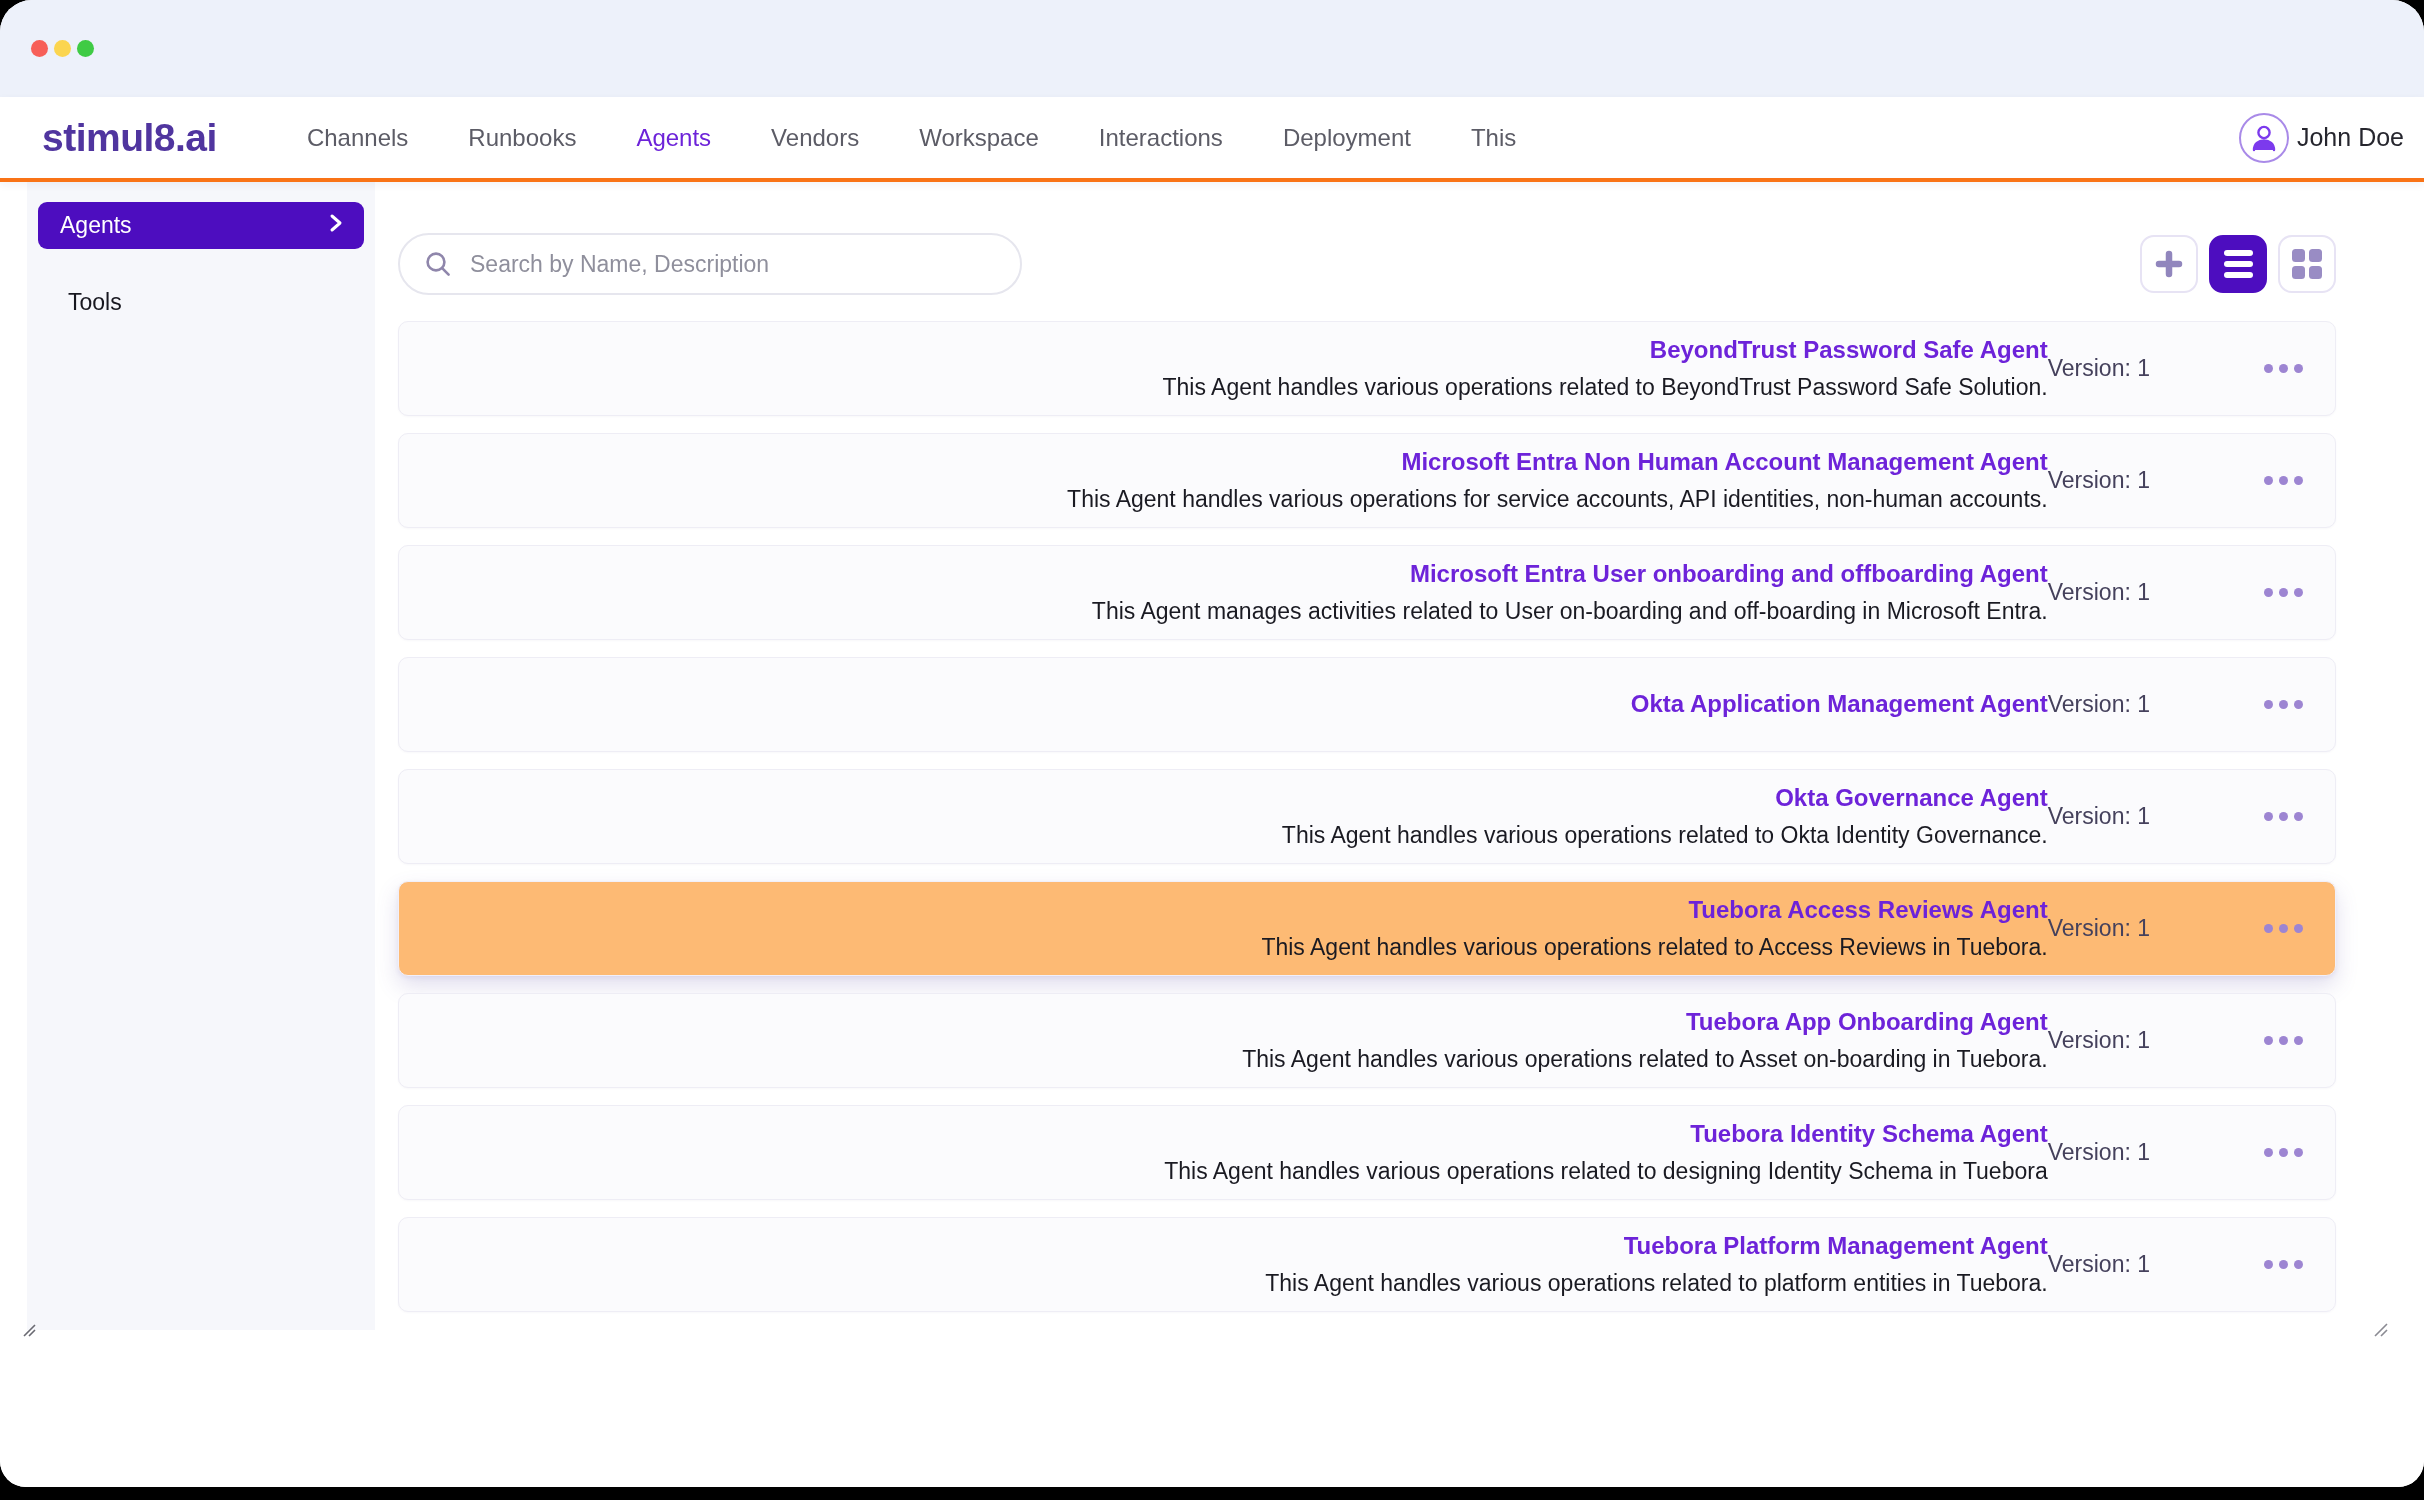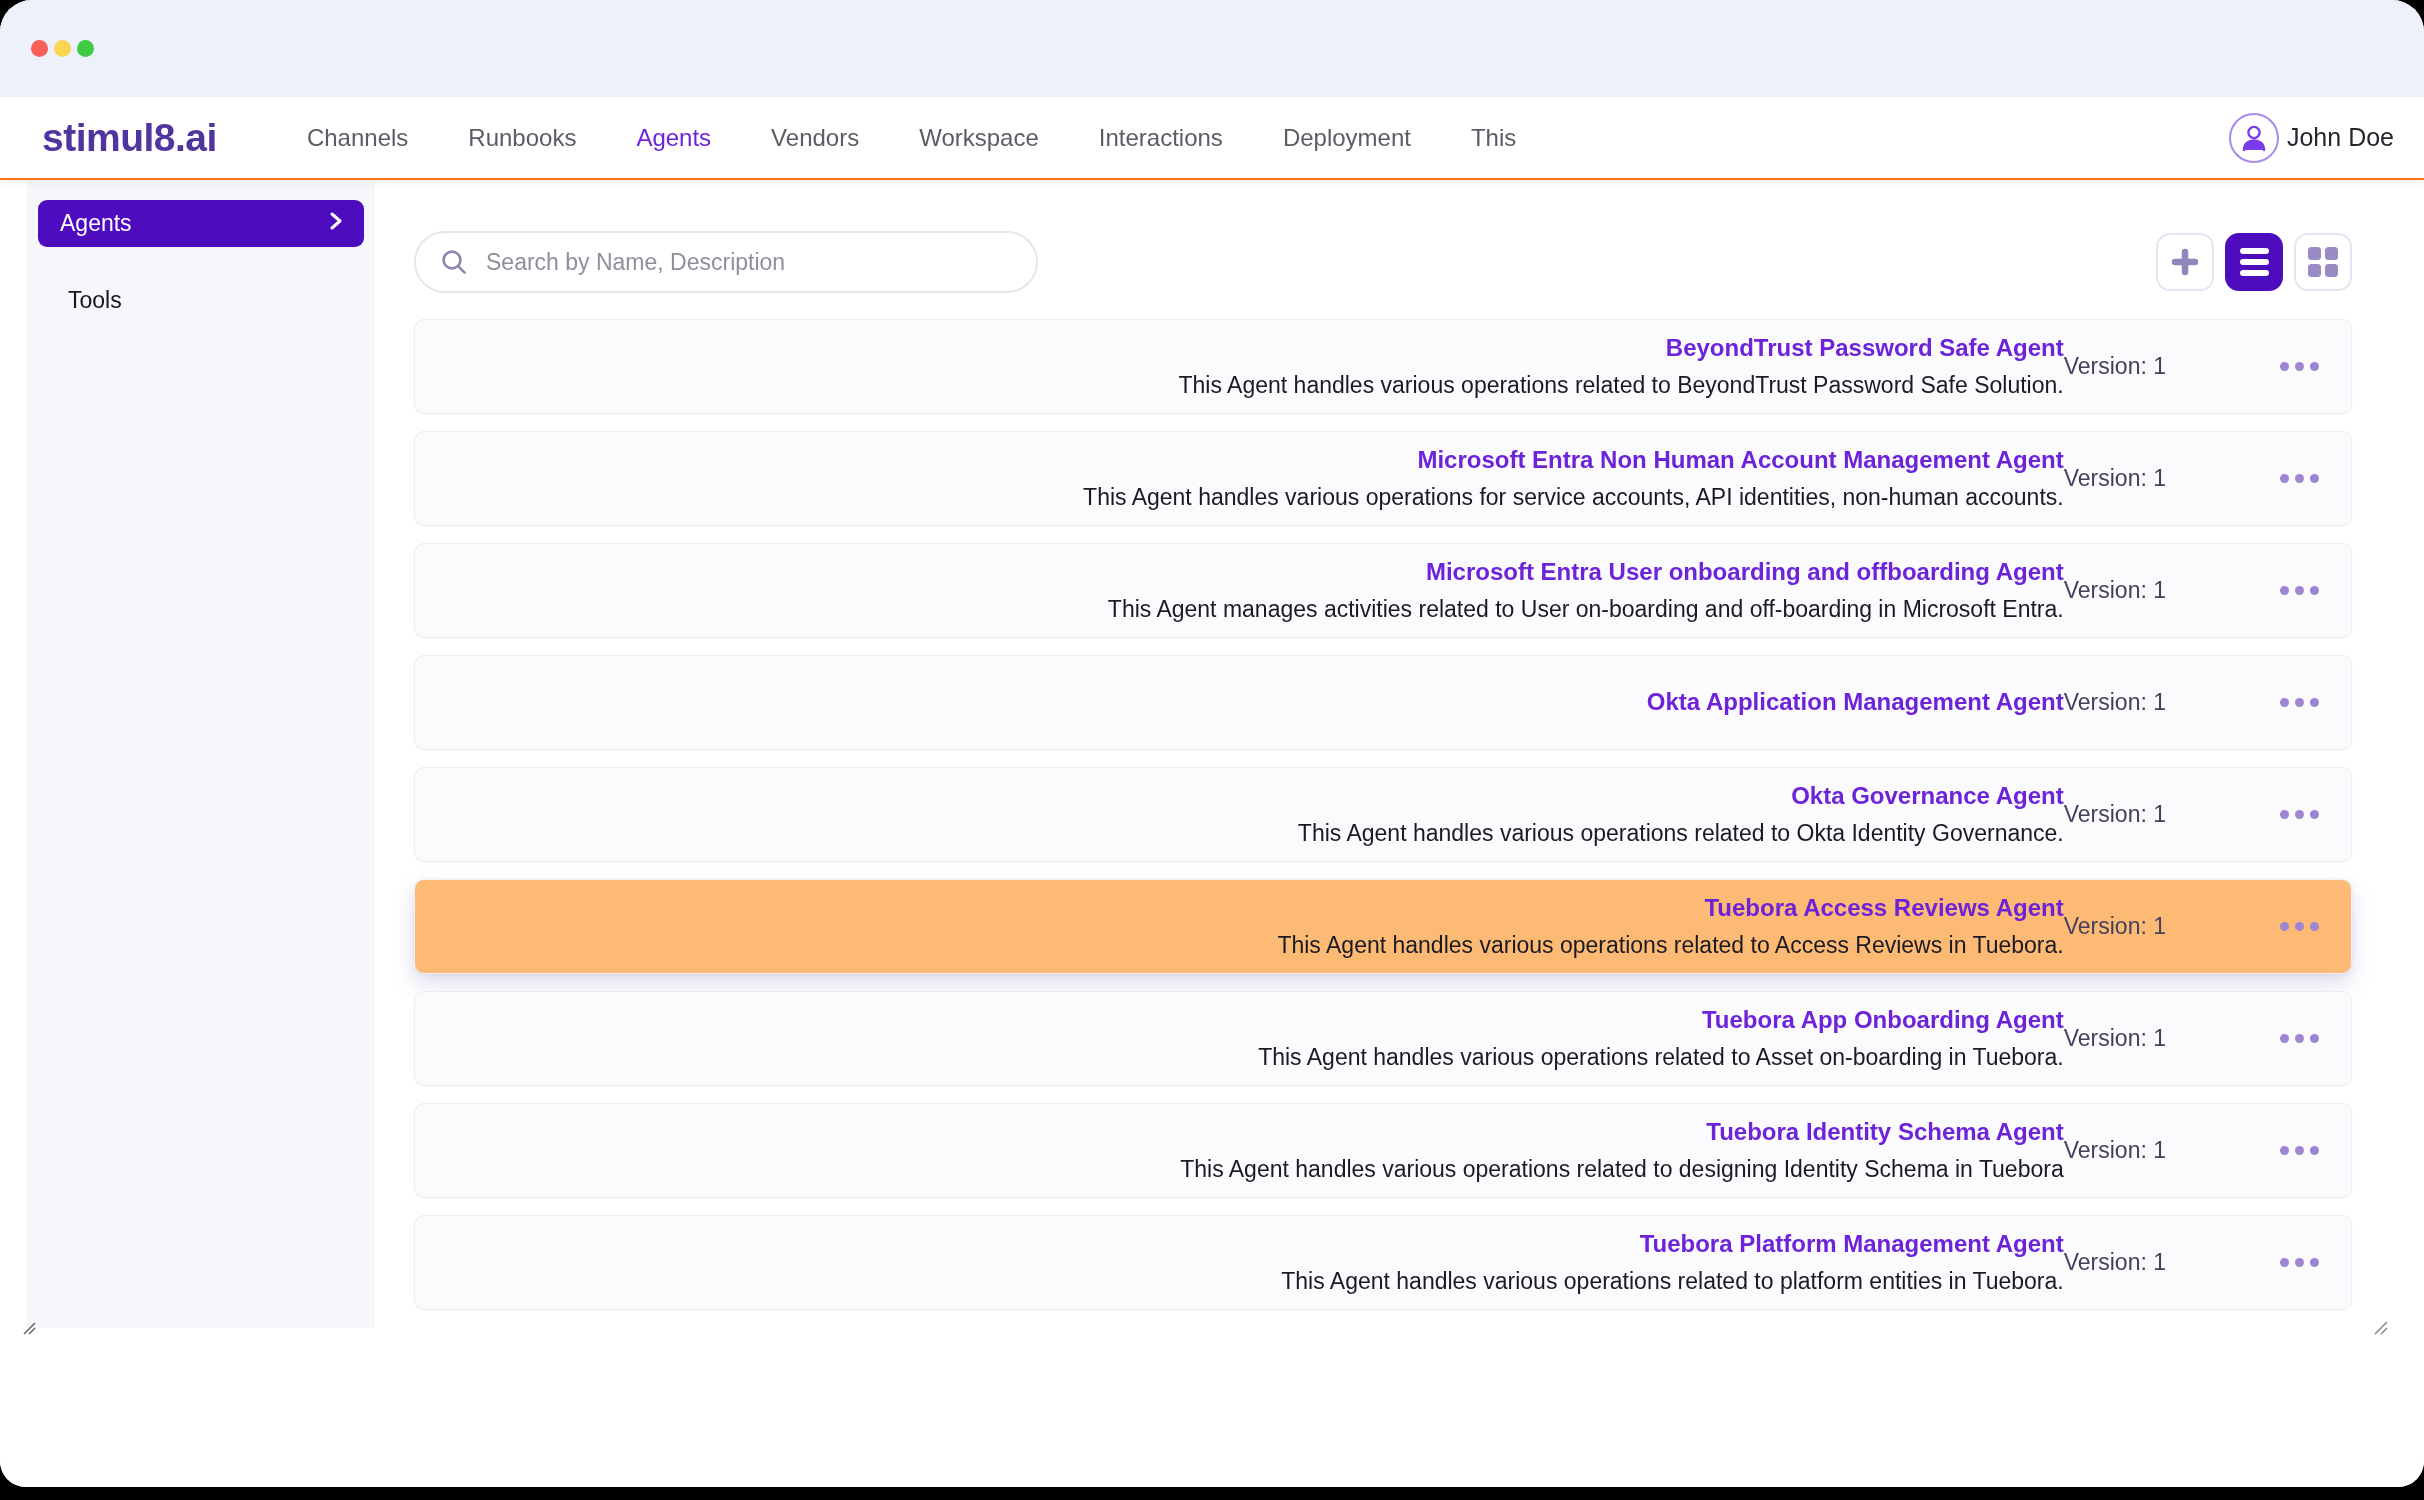--- a/index.html
+++ b/index.html
@@ -7,42 +7,42 @@
   .screen{position:relative;width:2424px;height:1500px;background:#000;overflow:hidden;}
   .window{position:absolute;left:0;right:0;top:0;bottom:13px;background:#fff;
           border-radius:32px 32px 26px 26px;overflow:hidden;}
 
   
   .titlebar{height:97px;background:#edf1fa;display:flex;align-items:center;padding-left:31px;}
   .traffic{width:17px;height:17px;border-radius:50%;margin-right:6px;}
 
   
   .header{height:81px;background:#fff;display:flex;align-items:center;
-          padding:0 30px 0 42px;border-bottom:2px solid #f97316;
+          padding:0 20px 0 42px;border-bottom:4px solid #f97316;
           box-shadow:0 3px 8px rgba(40,40,80,.06);position:relative;z-index:5;}
   .logo{font-size:39px;font-weight:700;color:#50359f;letter-spacing:-.5px;}
   .nav{margin-left:90px;}
   .nav ul{list-style:none;display:flex;gap:60px;margin:0;padding:0;}
   .nav-item{font-size:24px;color:#5c5c66;cursor:pointer;white-space:nowrap;}
   .nav-item.active{color:#6d23d9;font-weight:500;}
   .user{margin-left:auto;display:flex;align-items:center;gap:8px;}
   .avatar{width:46px;height:46px;border-radius:50%;border:2px solid #a98ae8;
           display:flex;align-items:center;justify-content:center;background:#fff;}
   .user-name{font-size:25px;color:#26262e;}
 
   
   .content{position:relative;height:1308px;background:#fff;}
   .sidebar{position:absolute;left:27px;top:0;width:348px;height:1148px;background:#f6f7fb;}
   .side-item{display:flex;align-items:center;font-size:23px;cursor:pointer;}
   .side-item.active{margin:20px 11px 0;height:47px;border-radius:9px;background:#4d0dbf;
                     color:#fff;font-weight:500;padding:0 20px 0 22px;justify-content:space-between;}
   .side-item:not(.active){margin:33px 11px 0;height:40px;color:#17171f;padding-left:30px;}
   .side-item:not(.active) .chevron{display:none;}
 
-  .main{position:absolute;left:414px;top:0;width:1938px;}
+  .main{position:absolute;left:398px;top:0;width:1938px;}
   .toolbar{margin-top:51px;height:62px;display:flex;align-items:center;justify-content:space-between;}
   .search{width:624px;height:62px;border:2px solid #e6e6ee;border-radius:32px;background:#fff;
           display:flex;align-items:center;padding:0 20px 0 24px;box-sizing:border-box;}
   .search input{border:none;outline:none;flex:1;font-size:23px;color:#33333c;margin-left:16px;
                 font-family:"Liberation Sans",sans-serif;background:transparent;}
   .search input::placeholder{color:#8f8f9c;}
   .actions{display:flex;gap:11px;}
   .icon-btn{width:58px;height:58px;border-radius:14px;border:2px solid #e7e3f4;background:#fff;
             display:flex;align-items:center;justify-content:center;cursor:pointer;box-sizing:border-box;padding:0;}
   .icon-btn.active{background:#4d0dbf;border-color:#4d0dbf;}

